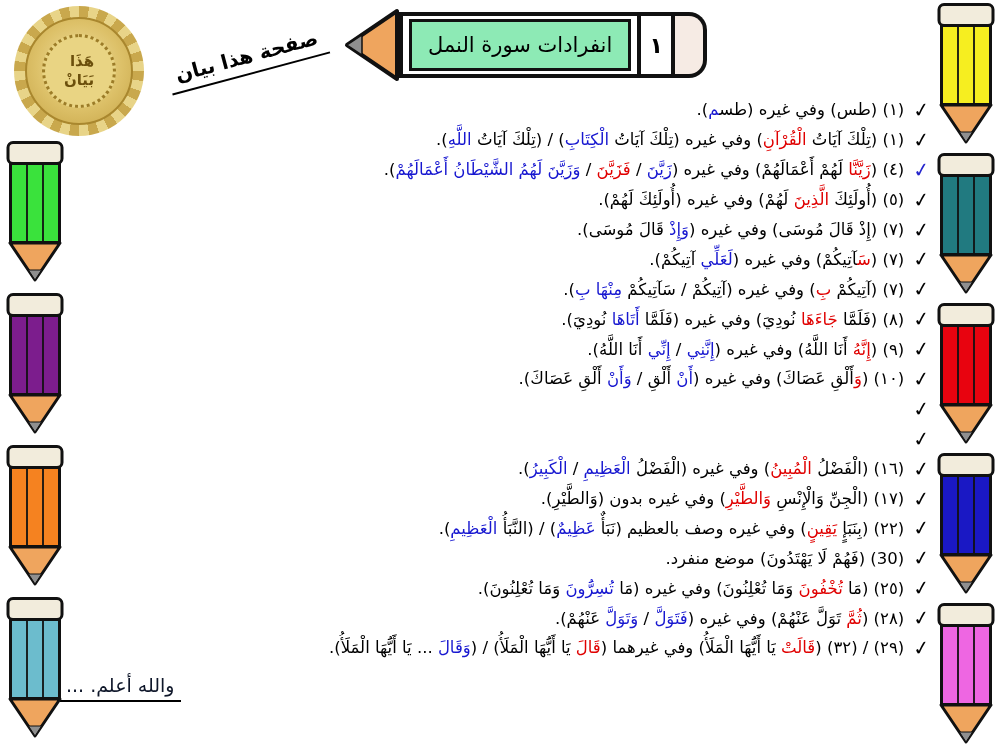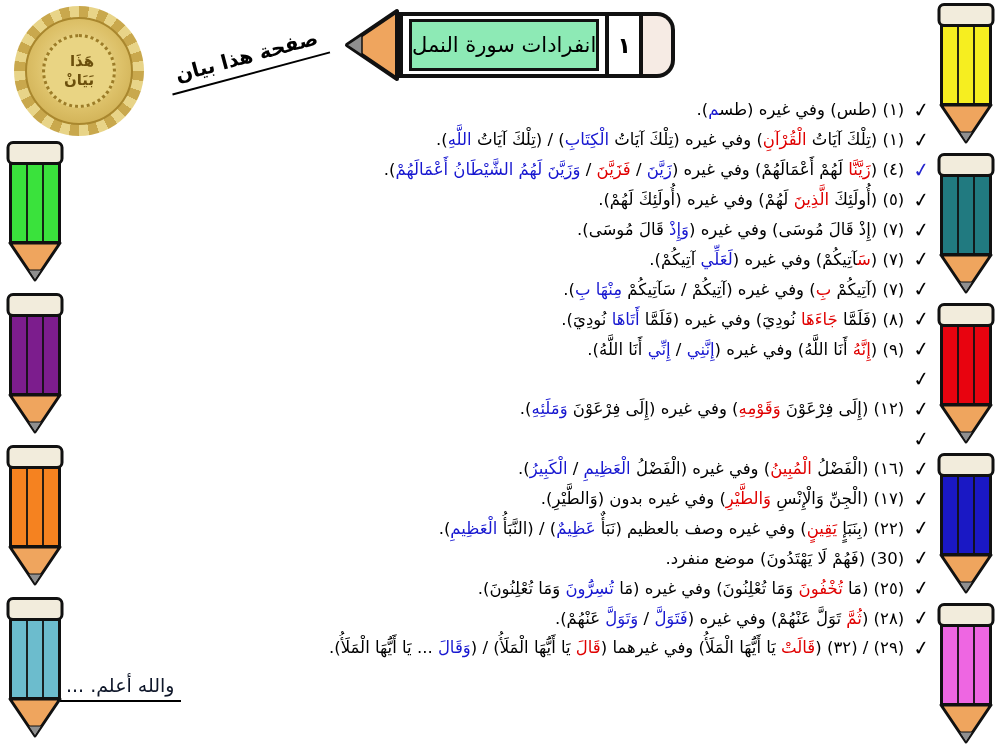--- a/index.html
+++ b/index.html
@@ -15,21 +15,21 @@
         background:#e9d483;display:flex;align-items:center;justify-content:center;}
   .seal-text{text-align:right;color:#6b4f0c;font-weight:bold;font-size:15px;line-height:1.3;direction:rtl;}
 
   
   .note{position:absolute;left:166px;top:44px;transform:rotate(-15deg);direction:rtl;
         font-size:20px;font-weight:bold;color:#000;border-bottom:2px solid #000;padding:0 8px 5px;}
 
   
   .banner{position:absolute;left:343px;top:8px;display:flex;align-items:center;height:74px;}
   .pbody{height:66px;border:4px solid #111;background:#fff;display:flex;align-items:center;box-sizing:border-box;}
-  .label{margin:0 6px;border:3px solid #111;padding:0 0;height:46px;display:flex;align-items:center;
+  .label{margin:0 6px;border:3px solid #111;padding:0 16px;height:46px;display:flex;align-items:center;
         font-size:21px;direction:rtl;color:#000;}
   .numcell{border-left:4px solid #111;align-self:stretch;width:30px;display:flex;align-items:center;
         justify-content:center;font-size:22px;font-weight:bold;}
   .eraser{width:32px;height:66px;border:4px solid #111;border-left:none;border-radius:0 18px 18px 0;box-sizing:border-box;}
 
   
   .list{position:absolute;top:95px;right:70px;width:900px;direction:rtl;}
   .row{display:flex;align-items:center;height:29.9px;white-space:nowrap;}
   .chk{font-size:20px;font-weight:bold;margin-left:9px;transform:rotate(-8deg);color:#000;flex:0 0 auto;}
   .chk-blue{color:var(--check-blue);}
@@ -106,24 +106,24 @@
     <div class="row">
       <span class="chk">✓</span>
       <span class="ltxt"><span class="c-k">(٨) (فَلَمَّا </span><span class="c-r">جَاءَهَا</span><span class="c-k"> نُودِيَ) وفي غيره (فَلَمَّا </span><span class="c-b">أَتَاهَا</span><span class="c-k"> نُودِيَ).</span></span>
     </div>
     <div class="row">
       <span class="chk">✓</span>
       <span class="ltxt"><span class="c-k">(٩) (</span><span class="c-r">إِنَّهُ</span><span class="c-k"> أَنَا اللَّهُ) وفي غيره (</span><span class="c-b">إِنَّنِي</span><span class="c-k"> / </span><span class="c-b">إِنِّي</span><span class="c-k"> أَنَا اللَّهُ).</span></span>
     </div>
     <div class="row">
       <span class="chk">✓</span>
-    </div>
-    <div class="row">
-      <span class="chk">✓</span>
-      <span class="ltxt"><span class="c-k">(١٢) (إِلَى فِرْعَوْنَ </span><span class="c-r">وَقَوْمِهِ</span><span class="c-k">) وفي غيره (إِلَى فِرْعَوْنَ </span><span class="c-b">وَمَلَئِهِ</span><span class="c-k">).</span></span>
+      <span class="ltxt"><span class="c-k">(١٠) (</span><span class="c-r">وَ</span><span class="c-k">أَلْقِ عَصَاكَ) وفي غيره (</span><span class="c-b">أَنْ</span><span class="c-k"> أَلْقِ / </span><span class="c-b">وَأَنْ</span><span class="c-k"> أَلْقِ عَصَاكَ).</span></span>
+    </div>
+    <div class="row">
+      <span class="chk">✓</span>
     </div>
     <div class="row">
       <span class="chk">✓</span>
     </div>
     <div class="row">
       <span class="chk">✓</span>
       <span class="ltxt"><span class="c-k">(١٦) (الْفَضْلُ </span><span class="c-r">الْمُبِينُ</span><span class="c-k">) وفي غيره (الْفَضْلُ </span><span class="c-b">الْعَظِيمِ</span><span class="c-k"> / </span><span class="c-b">الْكَبِيرُ</span><span class="c-k">).</span></span>
     </div>
     <div class="row">
       <span class="chk">✓</span>

